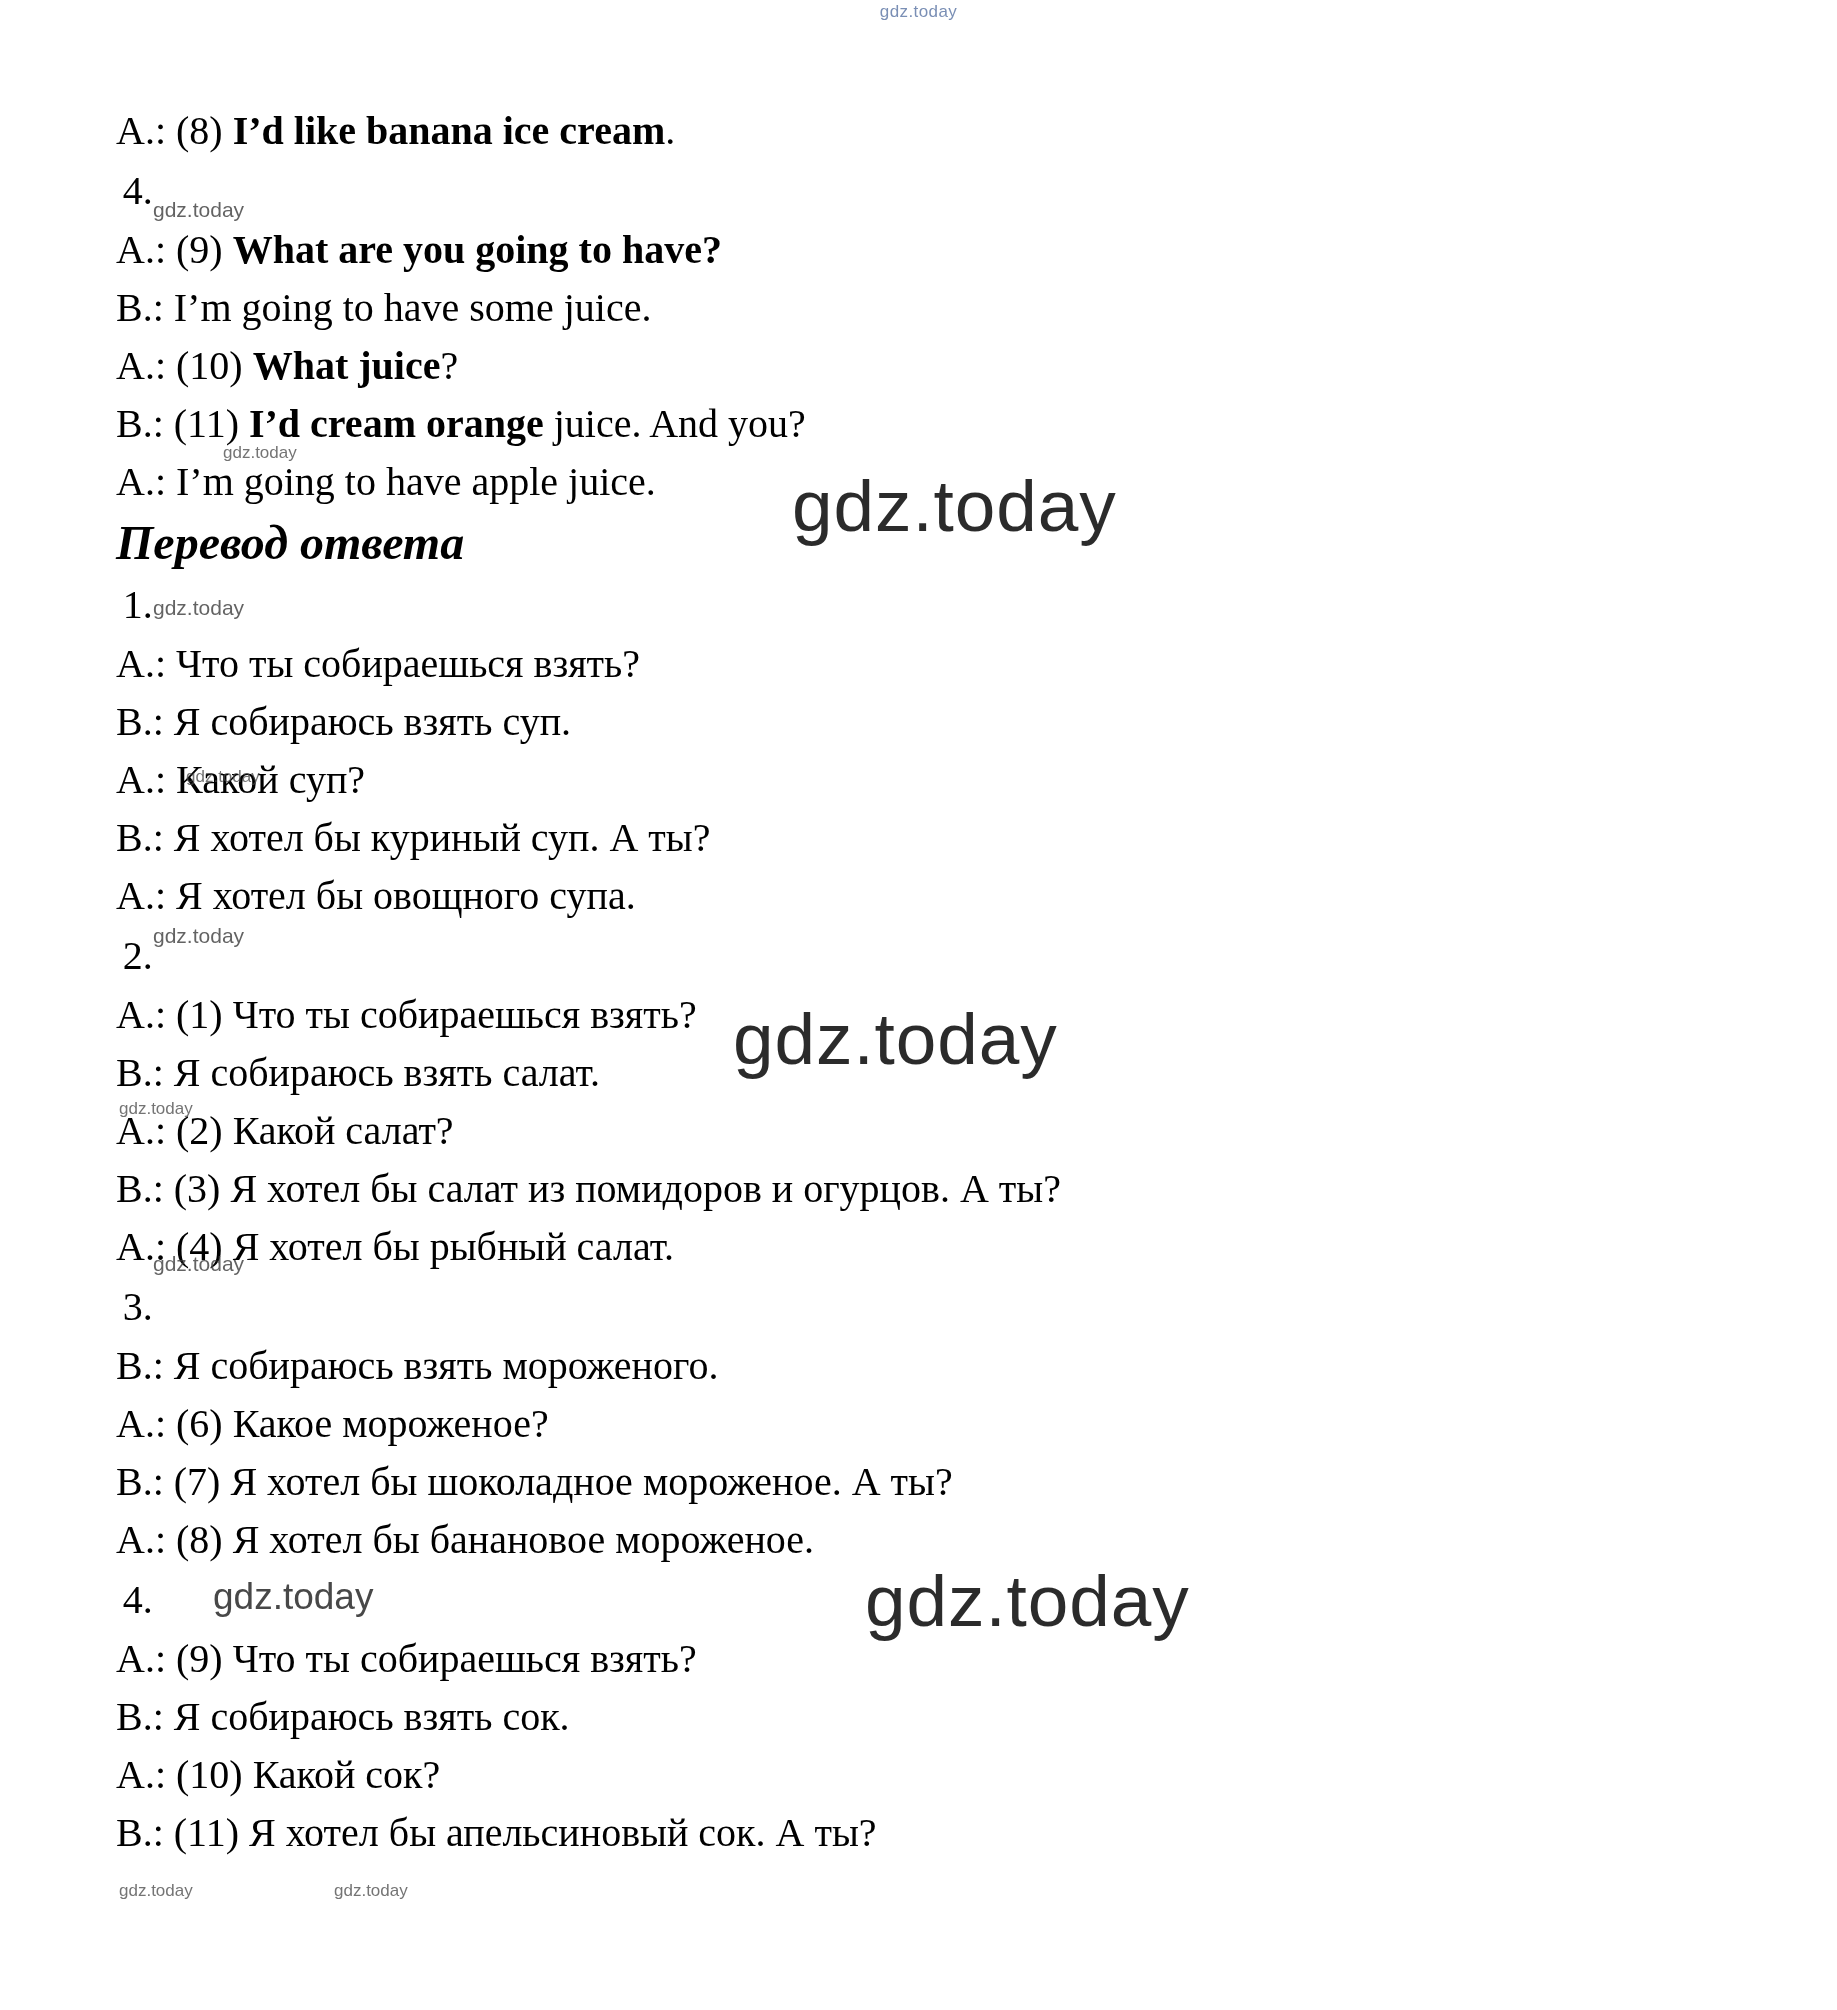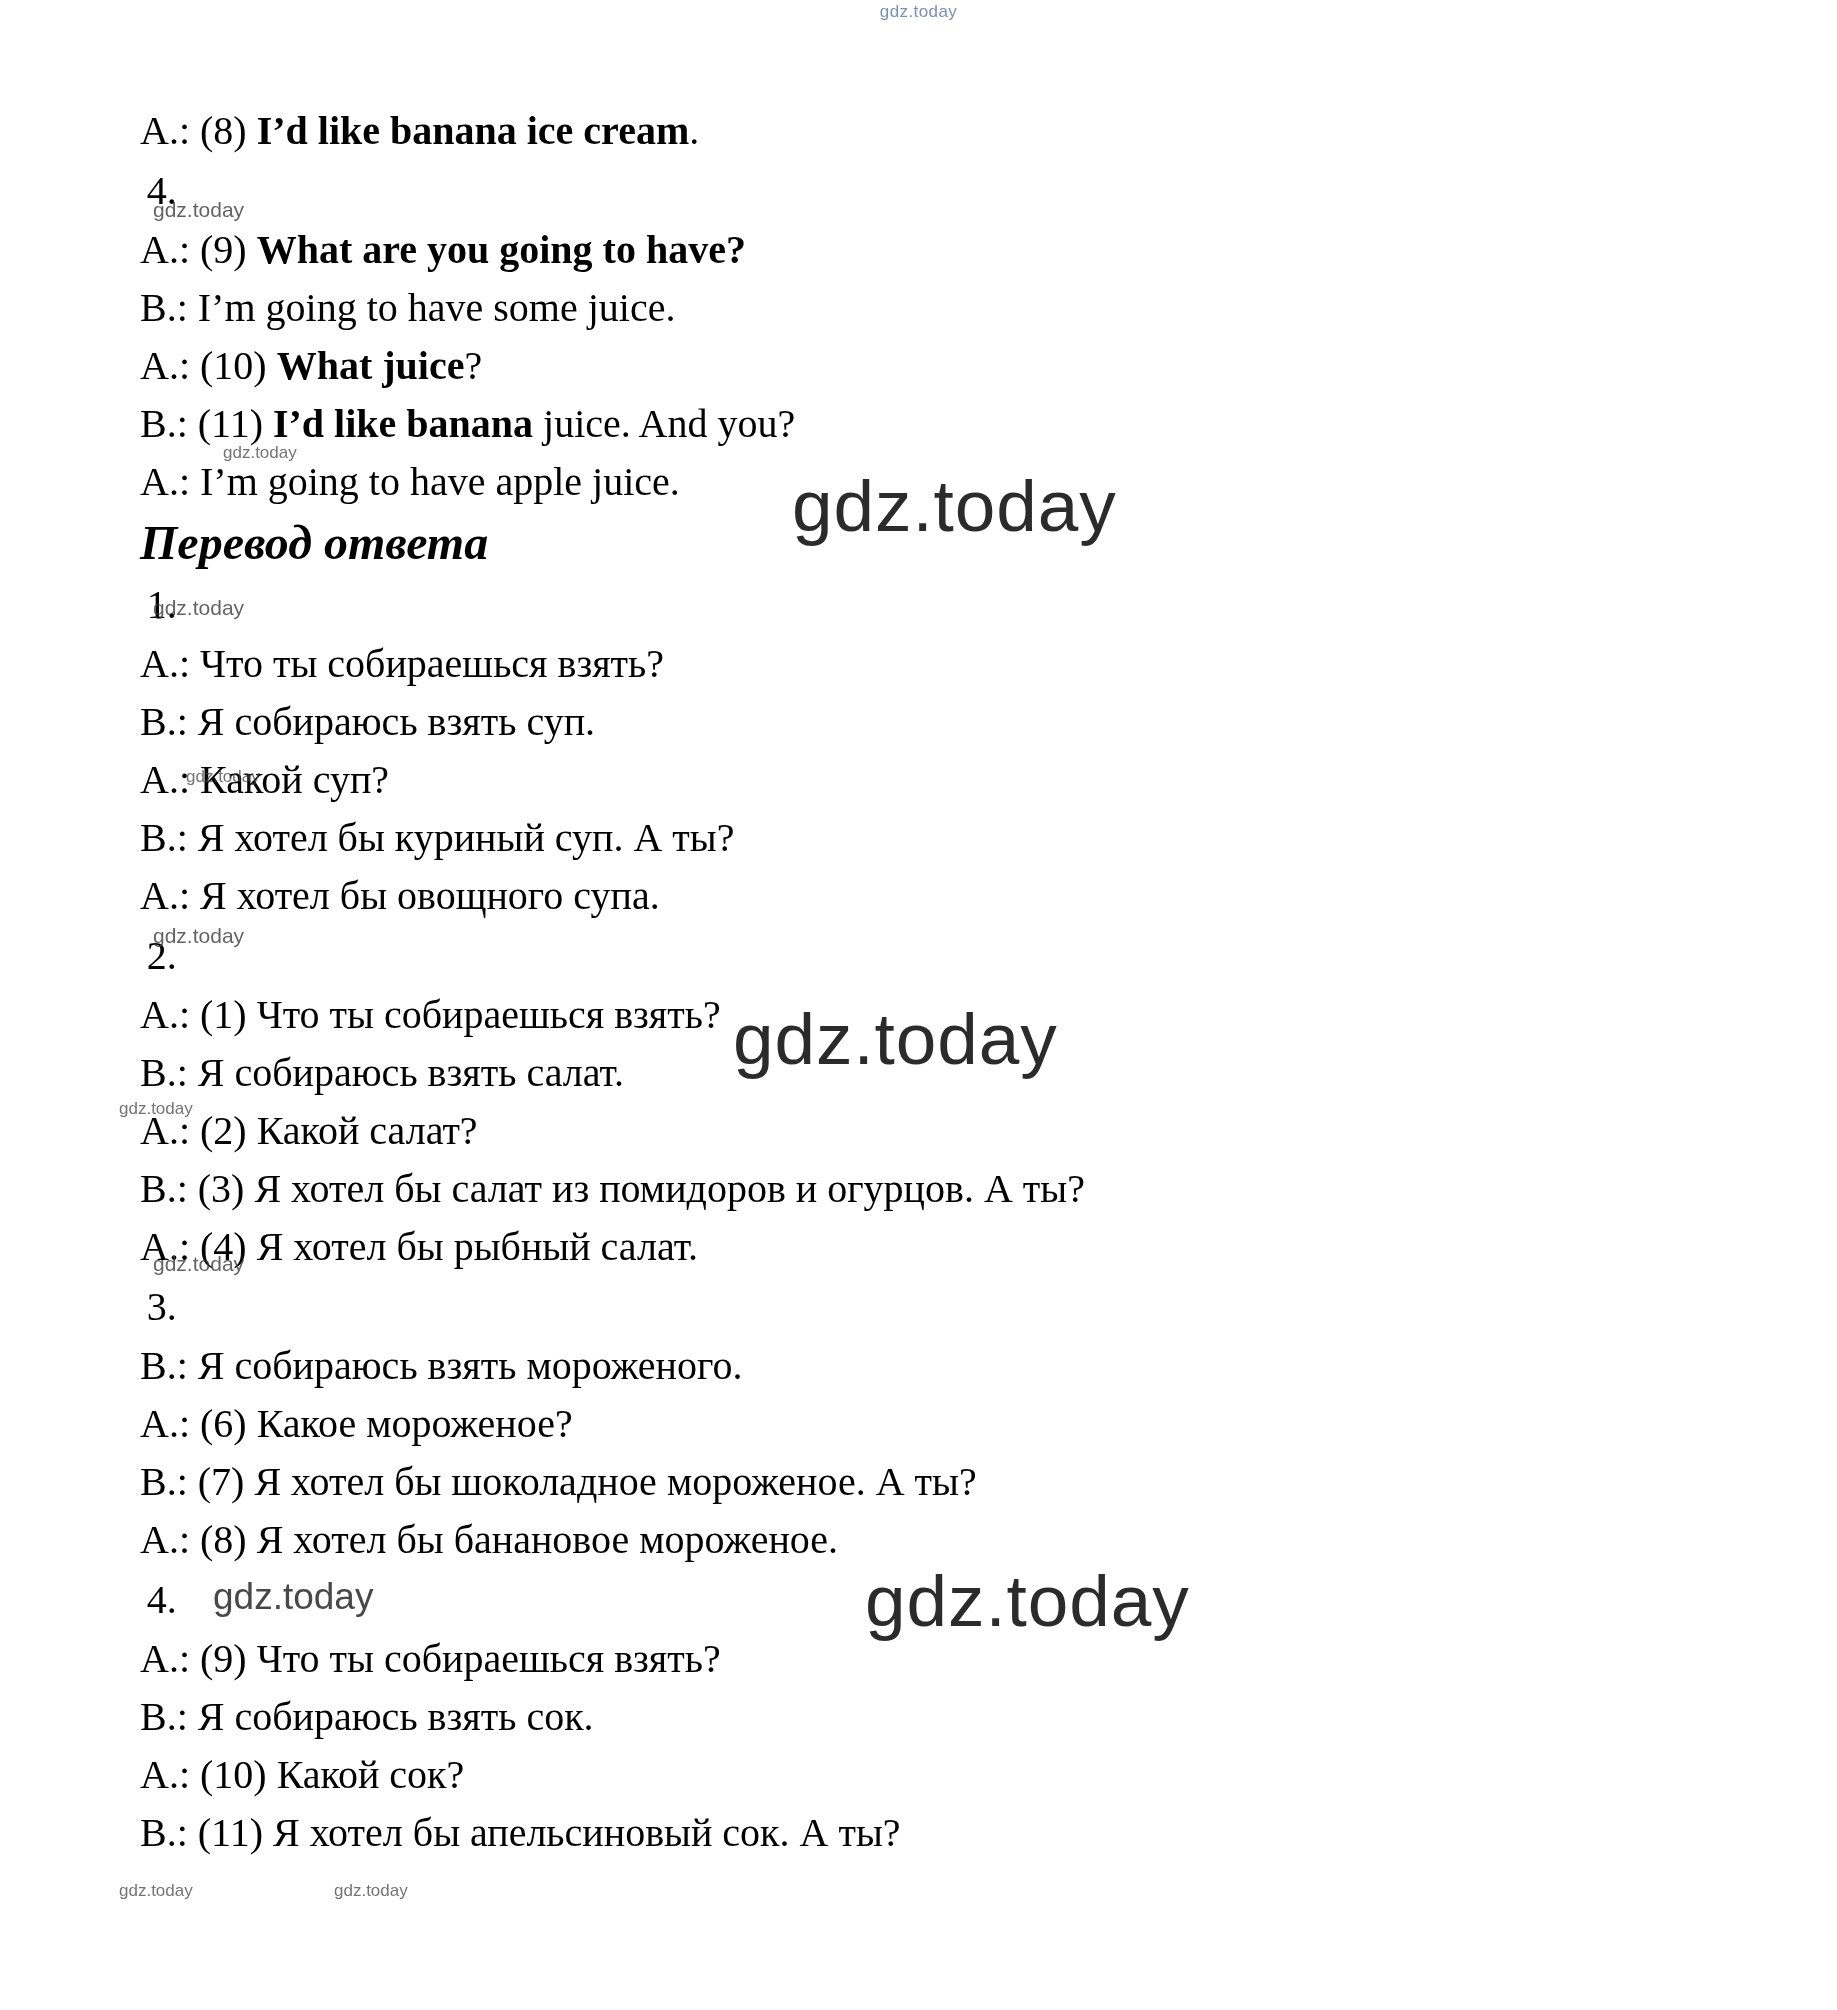--- a/index.html
+++ b/index.html
@@ -29,21 +29,21 @@
     width: 1837px;
     text-align: center;
     font-family: "Liberation Sans", sans-serif;
     font-size: 17px;
     color: #7a8fb5;
     letter-spacing: 0.4px;
   }
 
   .content {
     position: absolute;
-    left: 140px;
+    left: 116px;
     top: 102px;
     width: 1533px;
   }
 
   .line {
     font-size: 40px;
     line-height: 58px;
     white-space: nowrap;
     position: relative;
   }
@@ -139,21 +139,21 @@
 
     <div class="line bold-part">
       <span>A.:</span>
       <span>(10)</span>
       <b>What juice</b><span>?</span>
     </div>
 
     <div class="line bold-part">
       <span>B.:</span>
       <span>(11)</span>
-      <b>I’d like banana</b><span> juice. And you?</span>
+      <b>I’d cream orange</b><span> juice. And you?</span>
     </div>
 
     <div class="line">
       <span>A.:</span>
       <span>I’m going to have apple juice.</span>
     </div>
 
     <div class="heading">Перевод ответа</div>
 
     <div class="num">

